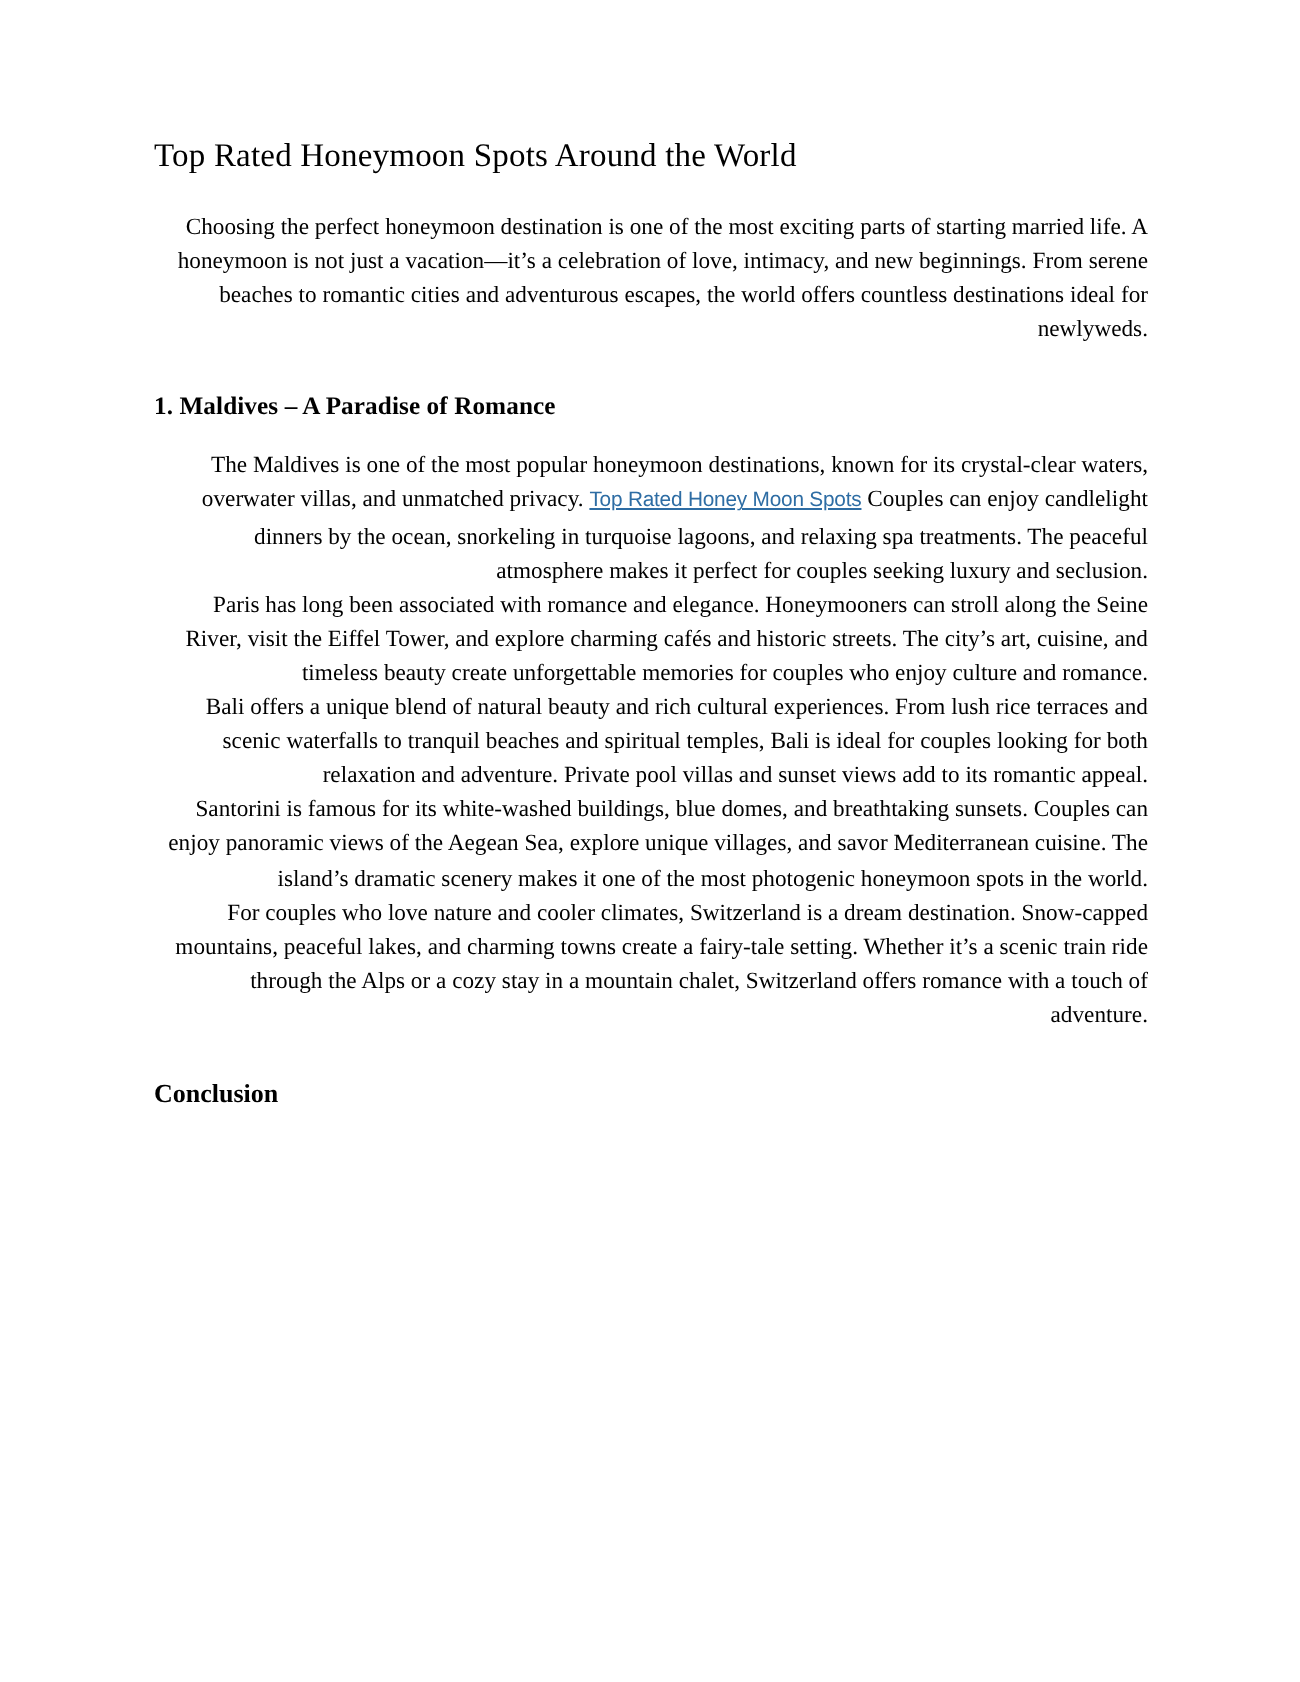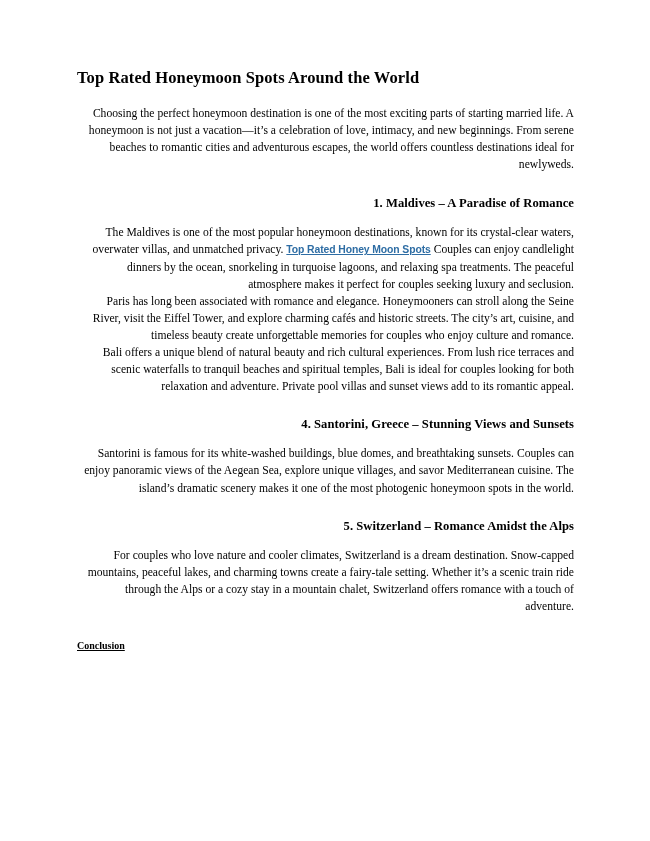--- a/index.html
+++ b/index.html
@@ -23,54 +23,52 @@
     box-sizing: border-box;
   }
   .content {
     position: absolute;
     left: 77px;
     top: 68px;
     width: 497px;
   }
   .doc-title {
     font-size: 16.5px;
-    font-weight: bold;
+    font-weight: normal;
     line-height: 20px;
     margin: 0 0 17px 0;
     letter-spacing: 0.1px;
   }
   .section-heading {
     font-size: 12.6px;
     font-weight: bold;
     line-height: 16px;
     margin: 21px 0 13px 0;
     letter-spacing: 0.05px;
-    text-align: right;
   }
   .section-heading.first-heading {
     margin-top: 22px;
   }
   .conclusion-heading {
-    font-size: 10px;
+    font-size: 13px;
     font-weight: bold;
     line-height: 16px;
     margin: 23px 0 0 0;
-    text-decoration: underline;
   }
   .body-text {
     font-size: 11.6px;
     line-height: 17.1px;
     margin: 0;
     text-align: right;
     letter-spacing: 0.01px;
   }
   .inline-link {
     color: #2e6da4;
     font-family: "Liberation Sans", "DejaVu Sans", sans-serif;
-    font-weight: bold;
+    font-weight: normal;
     font-size: 10.4px;
     text-decoration: underline;
     letter-spacing: -0.1px;
     cursor: pointer;
   }
 </style>
 </head>
 <body>
 
 <div class="page">
@@ -83,24 +81,22 @@
     <h2 class="section-heading first-heading">1. Maldives – A Paradise of Romance</h2>
 
     <p class="body-text"><span>The Maldives is one of the most popular honeymoon destinations, known for its crystal-clear waters, overwater villas, and unmatched privacy. </span><a class="inline-link">Top Rated Honey Moon Spots</a><span> Couples can enjoy candlelight dinners by the ocean, snorkeling in turquoise lagoons, and relaxing spa treatments. The peaceful atmosphere makes it perfect for couples seeking luxury and seclusion.</span></p>
 
 
     <p class="body-text">Paris has long been associated with romance and elegance. Honeymooners can stroll along the Seine River, visit the Eiffel Tower, and explore charming cafés and historic streets. The city’s art, cuisine, and timeless beauty create unforgettable memories for couples who enjoy culture and romance.</p>
 
 
     <p class="body-text">Bali offers a unique blend of natural beauty and rich cultural experiences. From lush rice terraces and scenic waterfalls to tranquil beaches and spiritual temples, Bali is ideal for couples looking for both relaxation and adventure. Private pool villas and sunset views add to its romantic appeal.</p>
 
-    <h2 class="section-heading">4. Santorini, Greece – Stunning Views and Sunsets</h2>
 
     <p class="body-text">Santorini is famous for its white-washed buildings, blue domes, and breathtaking sunsets. Couples can enjoy panoramic views of the Aegean Sea, explore unique villages, and savor Mediterranean cuisine. The island’s dramatic scenery makes it one of the most photogenic honeymoon spots in the world.</p>
 
-    <h2 class="section-heading">5. Switzerland – Romance Amidst the Alps</h2>
 
     <p class="body-text">For couples who love nature and cooler climates, Switzerland is a dream destination. Snow-capped mountains, peaceful lakes, and charming towns create a fairy-tale setting. Whether it’s a scenic train ride through the Alps or a cozy stay in a mountain chalet, Switzerland offers romance with a touch of adventure.</p>
 
     <h2 class="conclusion-heading">Conclusion</h2>
 
   </div>
 </div>
 
 </body></html>

